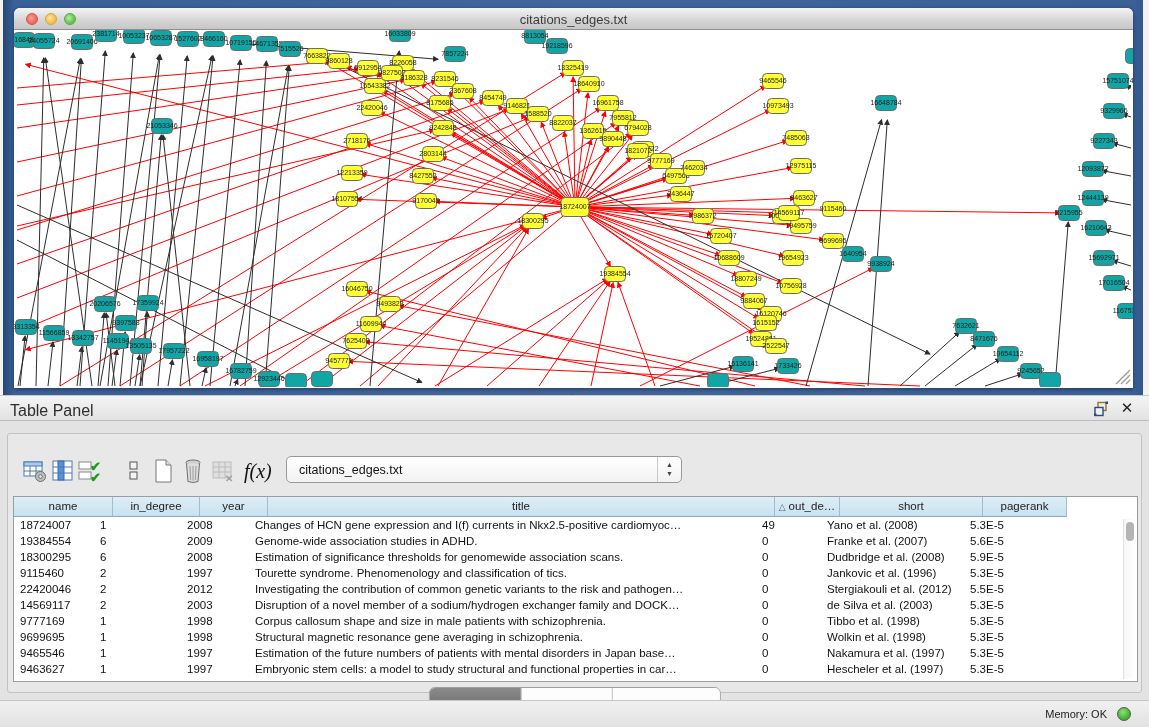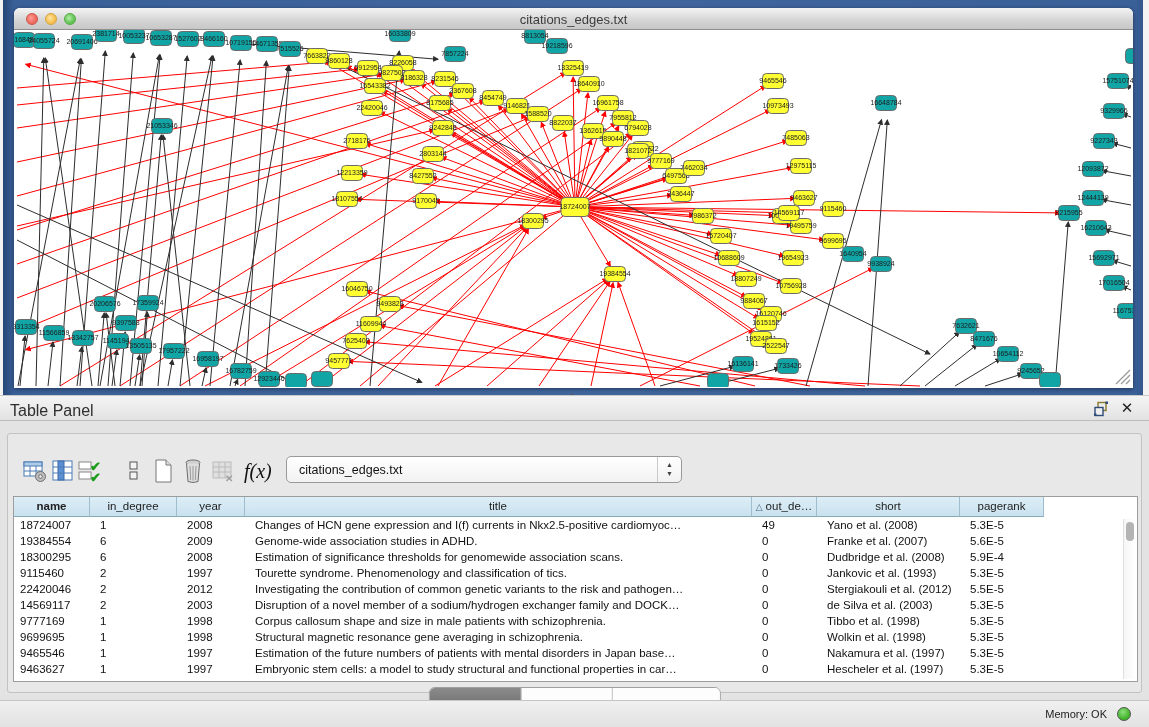--- a/index.html
+++ b/index.html
@@ -793,21 +793,21 @@
       <div id="table-select">
         <span class="sel-text">citations_edges.txt</span>
         <span class="stepper">
           <span style="top:4px;">▲</span>
             <span style="top:13px;">▼</span>
         </span>
       </div>
 
       <div id="table-box">
         <div id="thead">
-            <div class="th" style="width: 76px; font-weight: bold;">name</div>
+            <div class="th" style="width: 99px;">name</div>
             <div class="th" style="width: 87px;">in_degree</div>
             <div class="th" style="width: 68px;">year</div>
             <div class="th" style="width: 507px;">title</div>
             <div class="th" style="width: 65px;"><span class="sort">△</span>out_de…</div>
             <div class="th" style="width: 143px;">short</div>
             <div class="th" style="width: 84px;">pagerank</div>
           </div>
         <div id="tbody">
             <div class="tr">
               <div class="td" style="width: 80px;">18724007</div>
@@ -827,29 +827,29 @@
               <div class="td" style="width: 143px;">Franke et al. (2007)</div>
               <div class="td" style="width: 84px;">5.6E-5</div>
             </div>
             <div class="tr">
               <div class="td" style="width: 80px;">18300295</div>
               <div class="td" style="width: 87px;">6</div>
               <div class="td" style="width: 68px;">2008</div>
               <div class="td" style="width: 507px;">Estimation of significance thresholds for genomewide association scans.</div>
               <div class="td" style="width: 65px;">0</div>
               <div class="td" style="width: 143px;">Dudbridge et al. (2008)</div>
-              <div class="td" style="width: 84px;">5.9E-4</div>
+              <div class="td" style="width: 84px;">5.9E-5</div>
             </div>
             <div class="tr">
               <div class="td" style="width: 80px;">9115460</div>
               <div class="td" style="width: 87px;">2</div>
               <div class="td" style="width: 68px;">1997</div>
               <div class="td" style="width: 507px;">Tourette syndrome. Phenomenology and classification of tics.</div>
               <div class="td" style="width: 65px;">0</div>
-              <div class="td" style="width: 143px;">Jankovic et al. (1993)</div>
+              <div class="td" style="width: 143px;">Jankovic et al. (1996)</div>
               <div class="td" style="width: 84px;">5.3E-5</div>
             </div>
             <div class="tr">
               <div class="td" style="width: 80px;">22420046</div>
               <div class="td" style="width: 87px;">2</div>
               <div class="td" style="width: 68px;">2012</div>
               <div class="td" style="width: 507px;">Investigating the contribution of common genetic variants to the risk and pathogen…</div>
               <div class="td" style="width: 65px;">0</div>
               <div class="td" style="width: 143px;">Stergiakouli et al. (2012)</div>
               <div class="td" style="width: 84px;">5.5E-5</div>

